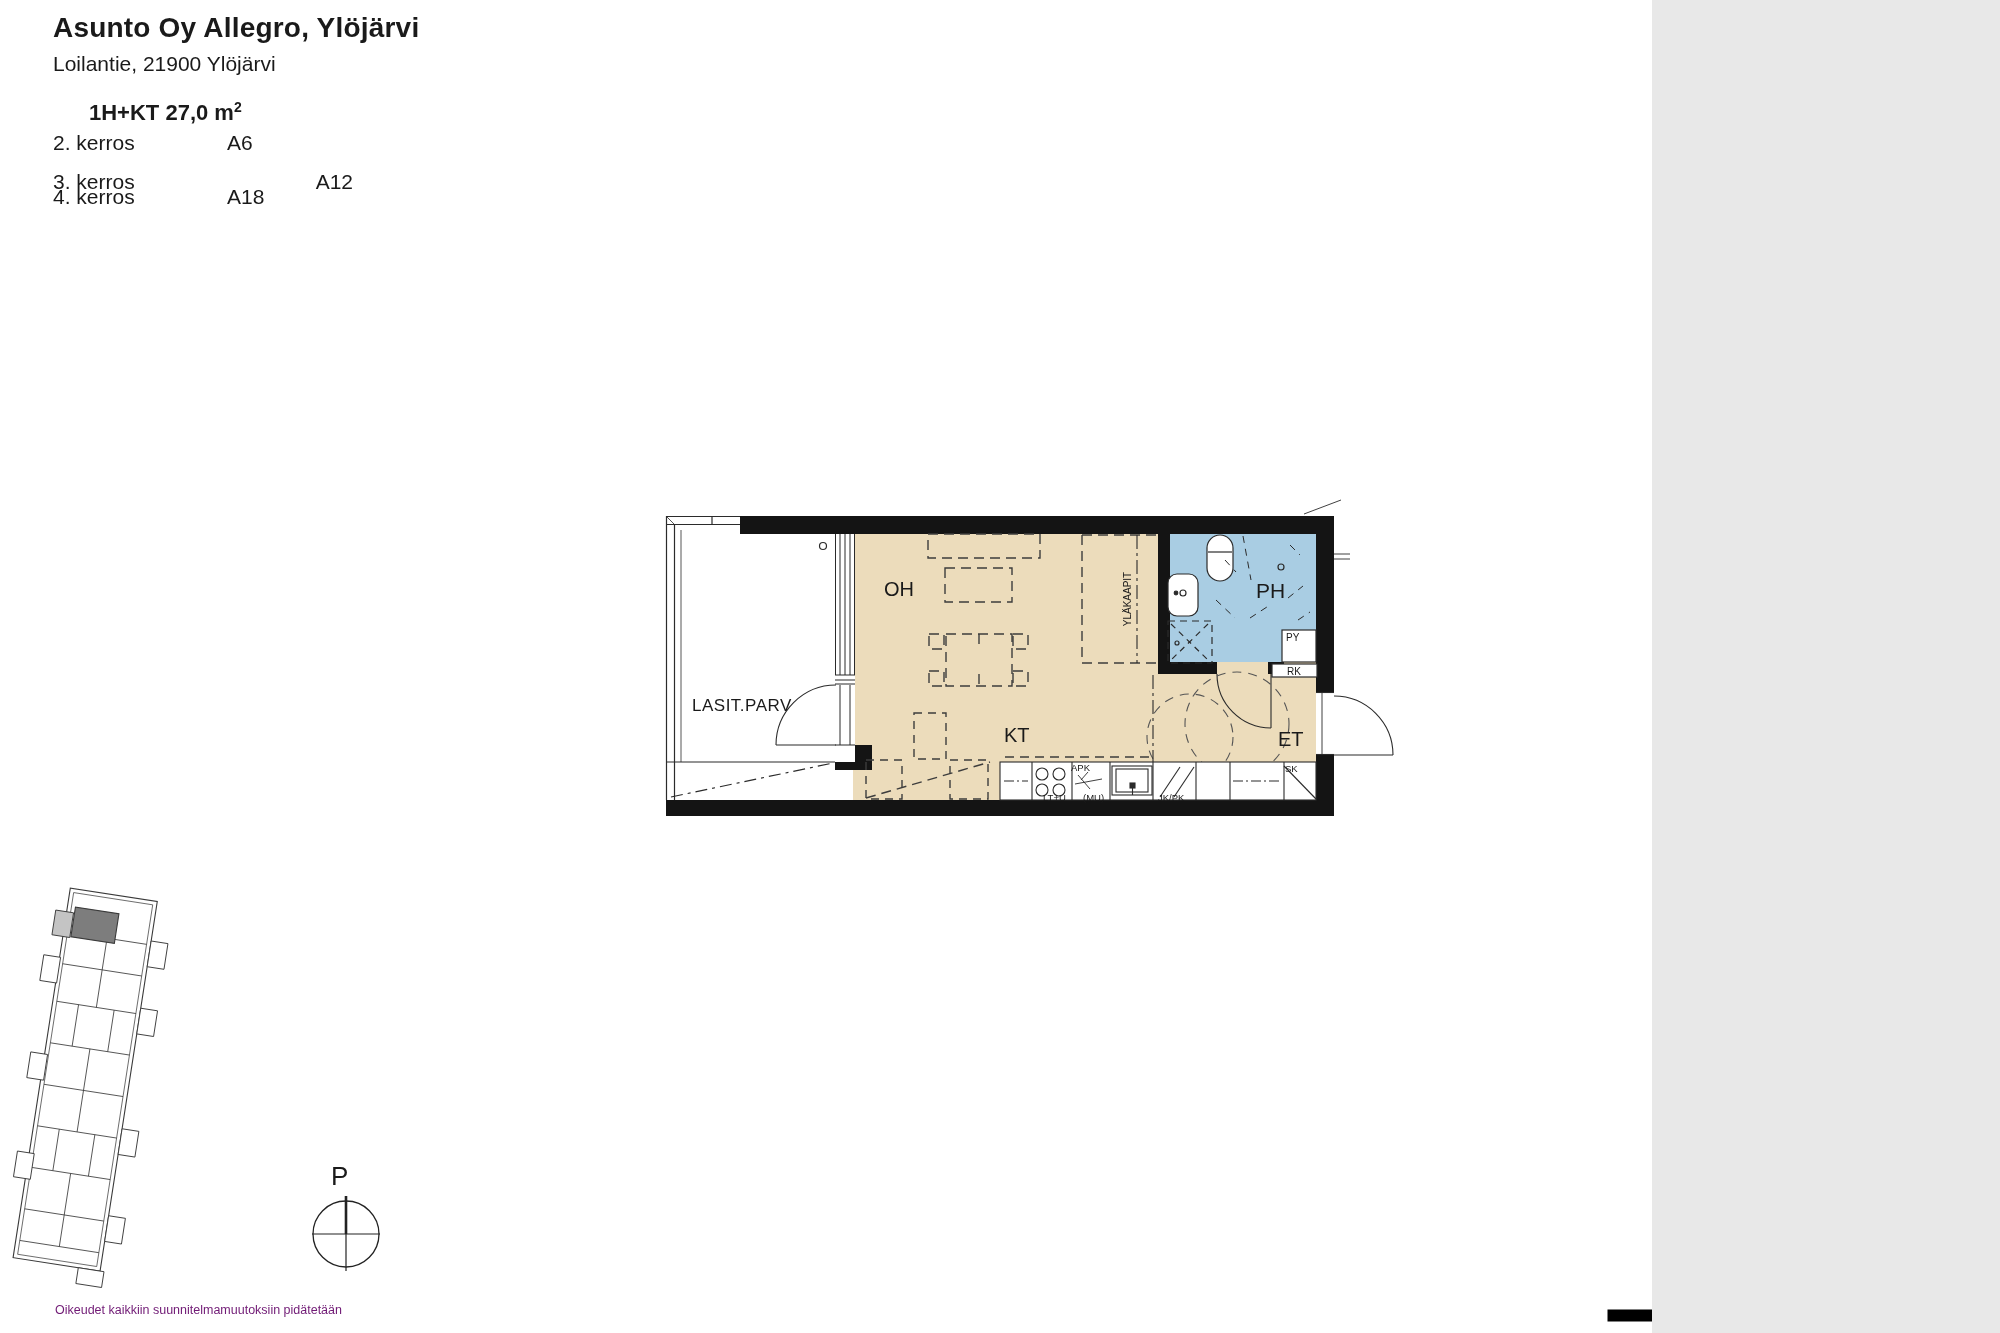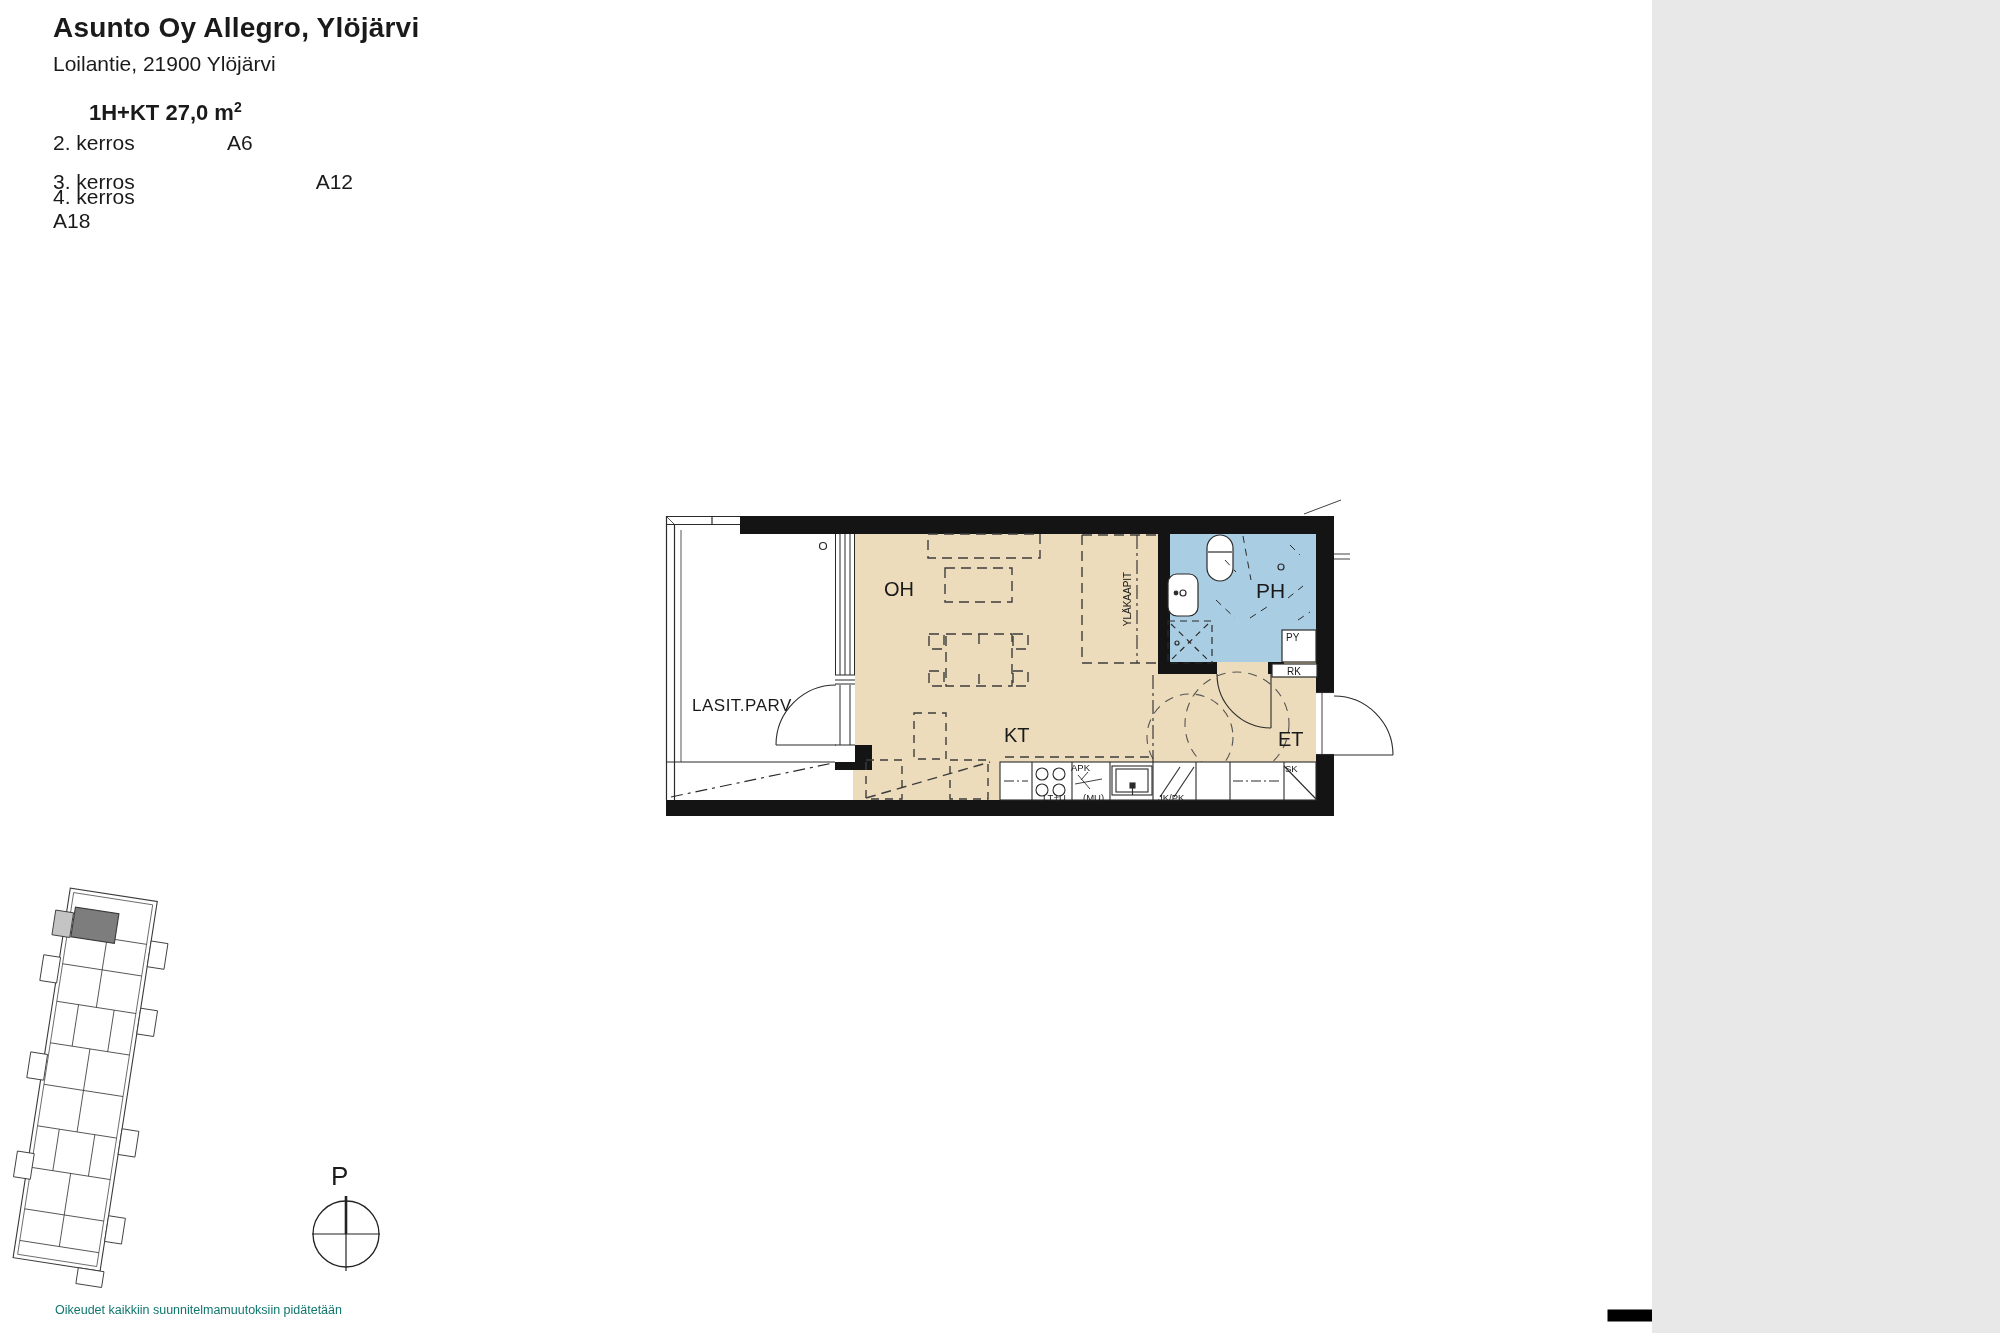--- a/index.html
+++ b/index.html
@@ -5,22 +5,22 @@
   html,body{margin:0;padding:0;background:#e8e8e8;}
   #page{position:relative;width:1652px;height:1333px;background:#ffffff;overflow:hidden;
         font-family:"Liberation Sans", sans-serif;color:#1a1a1a;}
   .abs{position:absolute;}
   #title{left:53px;top:12px;font-size:28px;font-weight:700;letter-spacing:.2px;}
   #address{left:53px;top:52px;font-size:21px;}
   #apt-type{left:53px;top:99px;font-size:22px;font-weight:700;margin-left:36px;}
   #apt-type sup{font-size:14px;}
   .floor-row{left:53px;font-size:21px;width:300px;display:flex;}
   .floor-row .fl{width:174px;}
-  #floor-row-0{top:131px;align-items:center;} #floor-row-1{top:170px;justify-content:space-between;} #floor-row-2{top:185px;flex-direction:column;}
-  #footer-text{left:55px;top:1303px;font-size:12.5px;color:#0f766e;}
+  #floor-row-0{top:131px;align-items:center;} #floor-row-1{top:170px;justify-content:space-between;} #floor-row-2{top:185px;}
+  #footer-text{left:55px;top:1303px;font-size:12.5px;color:#701a75;}
   svg text{font-family:"Liberation Sans", sans-serif;fill:#1a1a1a;}
 </style>
 </head>
 <body>
 
 <div id="page">
 
   <div class="abs" id="title">Asunto Oy Allegro, Ylöjärvi</div>
   <div class="abs" id="address">Loilantie, 21900 Ylöjärvi</div>
   <div class="abs" id="apt-type"><span>1H+KT 27,0 m</span><sup>2</sup></div>

